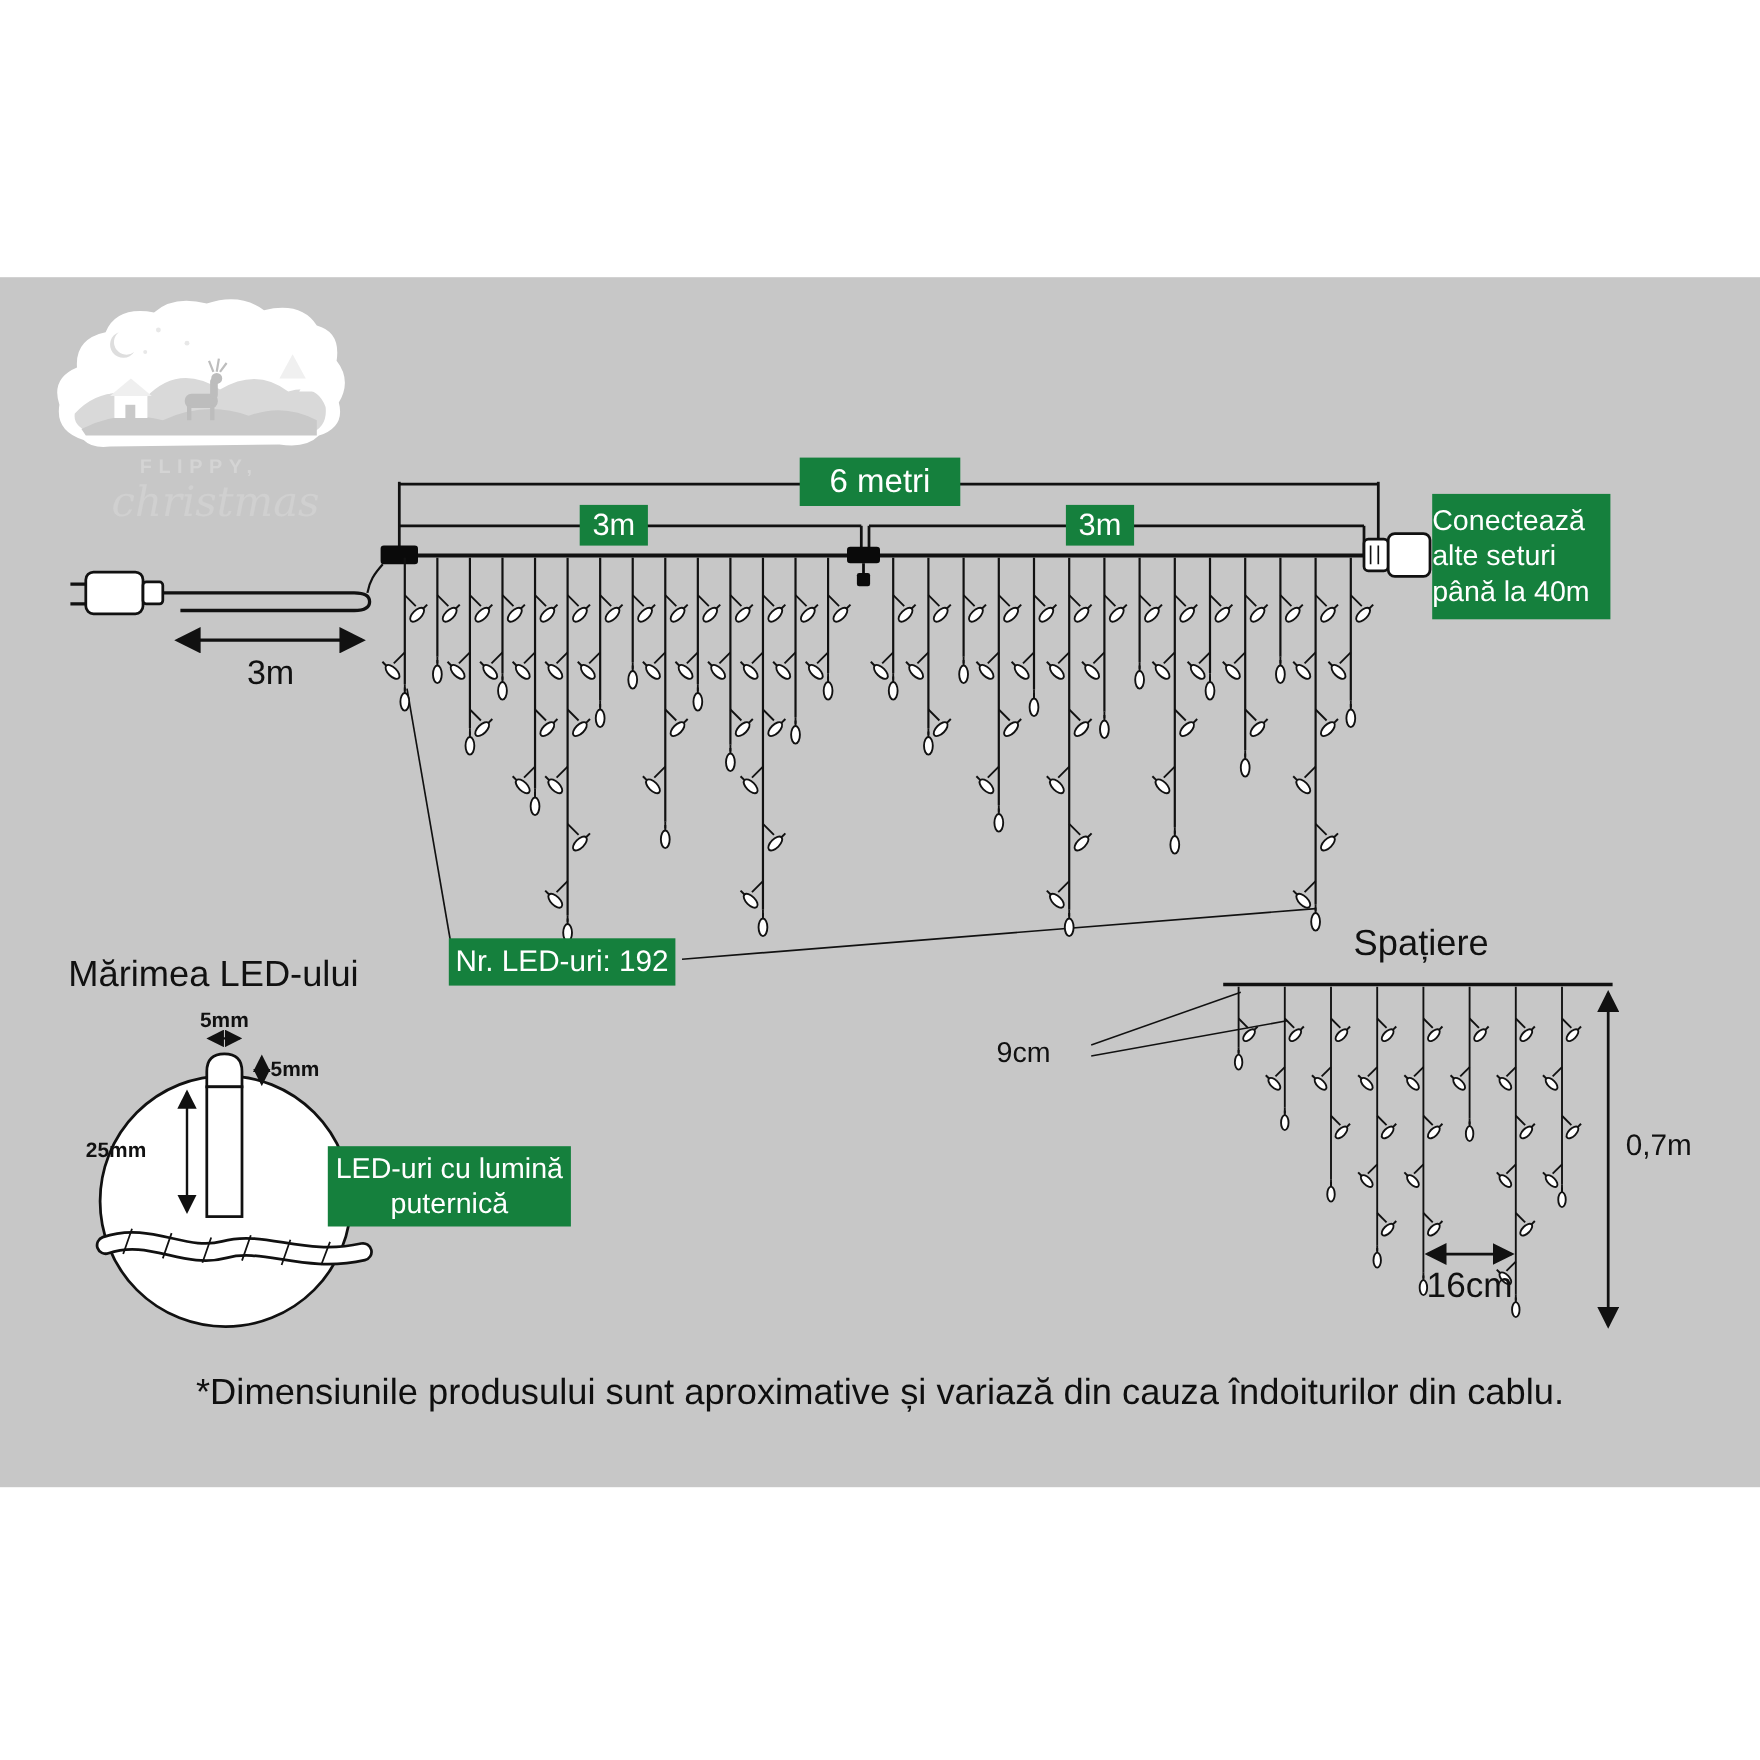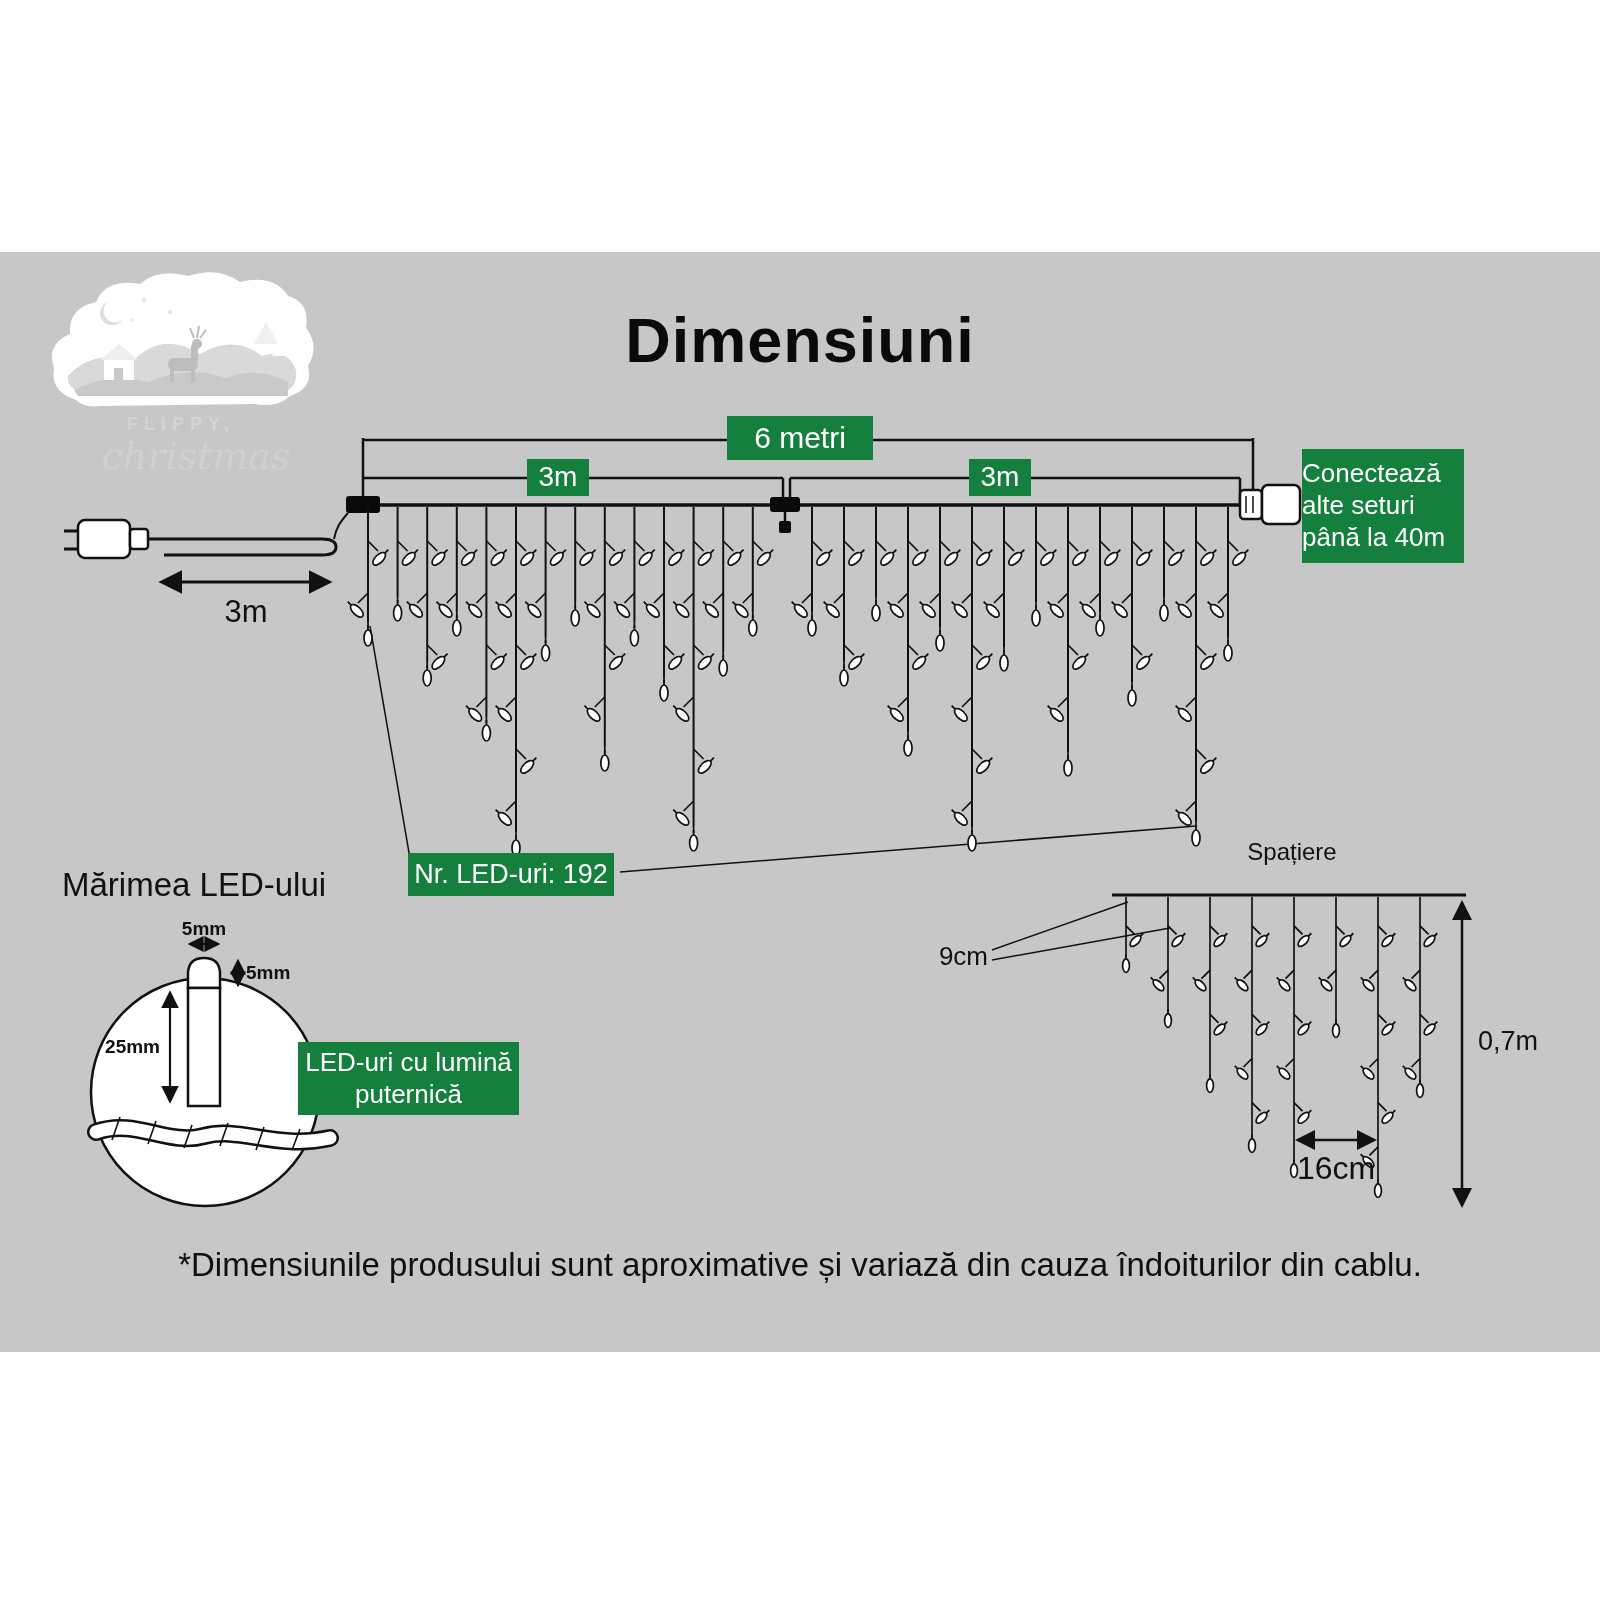--- a/index.html
+++ b/index.html
@@ -2,29 +2,29 @@
 <html><head>
 <meta charset="utf-8">
 <style>
   *{margin:0;padding:0;box-sizing:border-box}
   html,body{width:1600px;height:1600px;background:#ffffff;font-family:"Liberation Sans",sans-serif;overflow:hidden}
   .page{position:relative;width:1600px;height:1600px;background:#ffffff}
   .band{position:absolute;left:0;top:252px;width:1600px;height:1100px;background:#c7c7c7}
   svg.layer{position:absolute;left:0;top:0}
   .abs{position:absolute;color:#111}
   .center{text-align:center}
-  .right{text-align:right}
+  .right{text-align:left}
   .blackbox{position:absolute;background:#15803d;color:#fff;display:flex;flex-direction:column;align-items:center;justify-content:center;line-height:1.22}
   .blackbox.leftalign{align-items:flex-start;}
   .title{left:0;top:304px;width:1600px;font-size:63px;font-weight:600;letter-spacing:1px;color:#0a0a0a}
   .footnote{left:0;top:1246px;width:1600px;font-size:33px;color:#0f0f0f}
   .logo-brand{left:96px;top:414px;width:170px;font-size:18px;font-weight:600;letter-spacing:6px;color:#d4d4d4}
   .logo-script{left:86px;top:434px;width:220px;font-size:38px;font-style:italic;font-family:"DejaVu Serif",serif;color:#d0d0d0}
   .h-led{left:62px;top:866px;font-size:33px}
-  .h-spacing{left:1190px;top:838px;width:204px;font-size:24px}
+  .h-spacing{left:1190px;top:838px;width:204px;font-size:33px}
   .small{font-size:19px;font-weight:700}
 </style>
 </head>
 <body>
 
 <div class="page">
   <div class="band"></div>
 
   <svg class="layer" width="1600" height="1600" viewBox="0 0 1600 1600">
     <defs>
@@ -864,21 +864,20 @@
     <path d="M190 944 H218" stroke="#111" stroke-width="2" fill="none" marker-start="url(#arr)" marker-end="url(#arr)"></path>
     <path d="M238 961 V985" stroke="#111" stroke-width="2" fill="none" marker-start="url(#arr)" marker-end="url(#arr)"></path>
     <path d="M170 993 V1101" stroke="#111" stroke-width="2.2" fill="none" marker-start="url(#arr)" marker-end="url(#arr)"></path>
     <g>
       <path d="M96 1132 C136 1118 168 1146 204 1136 C240 1126 276 1150 330 1138" stroke="#111" stroke-width="18" stroke-linecap="round" fill="none"></path>
       <path d="M96 1132 C136 1118 168 1146 204 1136 C240 1126 276 1150 330 1138" stroke="#fff" stroke-width="13" stroke-linecap="round" fill="none"></path>
       <path d="M120 1117 L112 1140 M156 1121 L148 1144 M192 1125 L184 1148 M228 1123 L220 1146 M264 1127 L256 1150 M300 1129 L292 1150" stroke="#111" stroke-width="1.6" fill="none"></path>
     </g>
   </svg>
 
-  <div class="abs title center">Dimensiuni</div>
 
   <div class="abs logo-brand center">FLIPPY,</div>
   <div class="abs logo-script center">christmas</div>
 
   <div class="blackbox" style="left:727px;top:416px;width:146px;height:44px;font-size:30px">6 metri</div>
   <div class="blackbox" style="left:527px;top:459px;width:62px;height:37px;font-size:28px">3m</div>
   <div class="blackbox" style="left:969px;top:459px;width:62px;height:37px;font-size:28px">3m</div>
   <div class="abs center" style="left:196px;top:594px;width:100px;font-size:31px">3m</div>
 
   <div class="blackbox leftalign" style="left:1302px;top:449px;width:162px;height:114px;font-size:26px">

